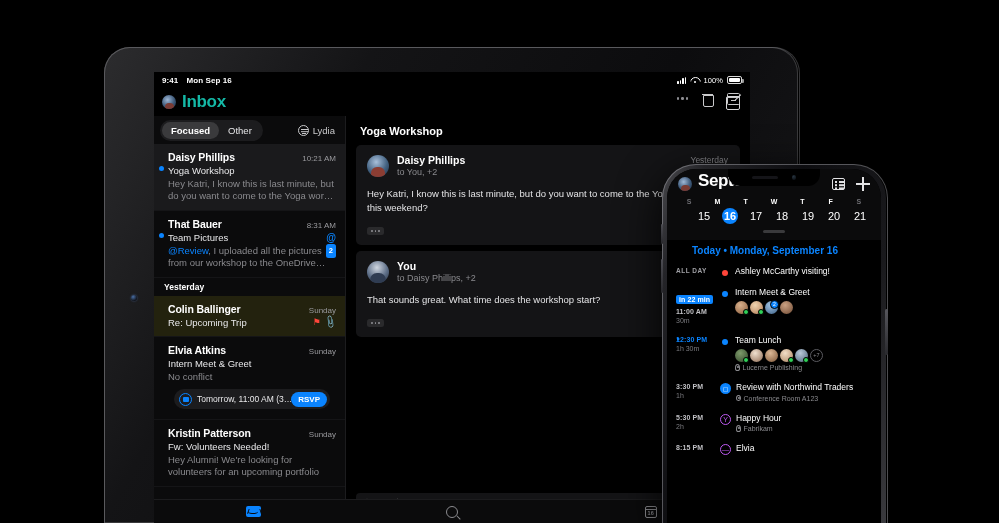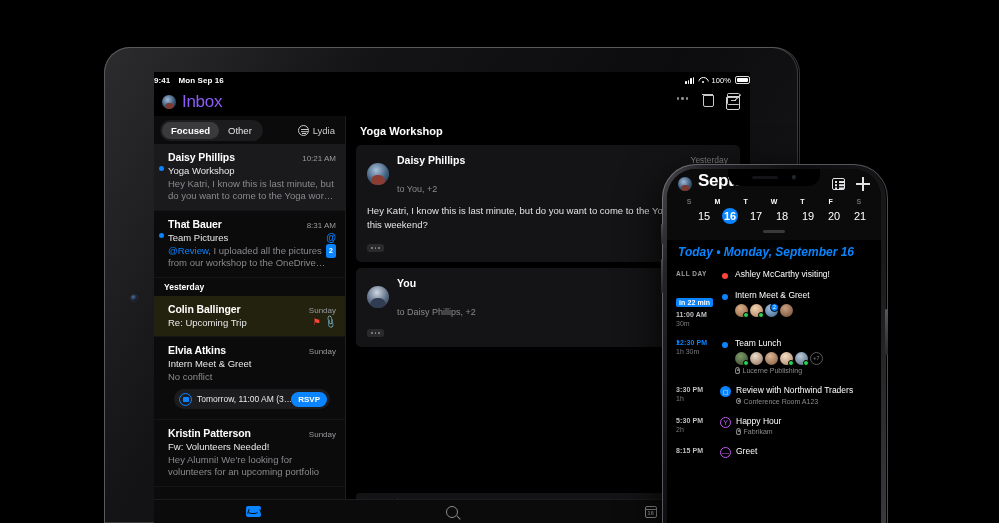--- a/index.html
+++ b/index.html
@@ -36,21 +36,21 @@
   }
   .tablet-screen {
     position: absolute; left: 50px; top: 25px;
     width: 596px; height: 451px;
     background: #000; overflow: hidden;
   }
 
   
   .t-status {
     height: 16px; display: flex; align-items: center;
-    padding: 0 0; color: #fff; font-size: 8px; letter-spacing: .1px;
+    padding: 0 8px; color: #fff; font-size: 8px; letter-spacing: .1px;
   }
   .t-status .left { display: flex; gap: 8px; font-weight: 600; }
   .t-status .right { margin-left: auto; display: flex; align-items: center; gap: 4px; font-size: 7.5px; }
   .bars { display: inline-flex; align-items: flex-end; gap: 1px; height: 7px; }
   .bars i { width: 1.6px; background: #fff; display:block; border-radius:.4px; }
   .bars i:nth-child(1){height:2.5px}.bars i:nth-child(2){height:4px}
   .bars i:nth-child(3){height:5.5px}.bars i:nth-child(4){height:7px}
   .wifi { width: 9px; height: 7px; position: relative; }
   .wifi:before{content:"";position:absolute;left:0;top:0;width:9px;height:9px;
     border:1.6px solid #fff;border-radius:50%;clip-path: polygon(0 0,100% 0,100% 45%,0 45%);}
@@ -60,21 +60,21 @@
   .batt span{display:block;height:100%;width:100%;background:#fff;border-radius:1px;}
 
   
   .t-header { display:flex; align-items:center; height: 28px; padding: 0 10px 0 8px; }
   .avatar-sm {
     width:14px;height:14px;border-radius:50%;flex:none;
     background: radial-gradient(circle at 40% 35%, #9fb8d6, #3c5878 55%, #1d2b3d);
     position:relative; overflow:hidden;
   }
   .avatar-sm:after{content:"";position:absolute;left:2.5px;bottom:0;width:9px;height:6px;border-radius:4px 4px 0 0;background:#7a3b34;}
-  .t-title { color:#8b5cf6; font-size:17px; font-weight:400; margin-left:6px; letter-spacing:-.3px;}
+  .t-title { color:#14b8a6; font-size:17px; font-weight:700; margin-left:6px; letter-spacing:-.3px;}
   .compose-ico { margin-left:auto; width:14px;height:14px; position:relative; }
   .compose-ico:before{content:"";position:absolute;left:0;top:1px;width:12px;height:12px;border:1.1px solid #d8d8da;border-radius:2px;}
   .compose-ico:after{content:"";position:absolute;right:-1px;top:-1px;width:8px;height:1.4px;background:#d8d8da;transform:rotate(-45deg);transform-origin:right;}
   .t-header-right { position:absolute; right:10px; top:20px; display:flex; align-items:center; gap:14px; }
   .dots3 { display:flex; gap:2px; }
   .dots3 i { width:2.4px;height:2.4px;border-radius:50%;background:#8e8e93;display:block; }
   .ico-trash{width:11px;height:13px;position:relative;}
   .ico-trash:before{content:"";position:absolute;left:1px;top:2.5px;width:9px;height:10.5px;border:1.1px solid #c9c9cb;border-radius:0 0 2px 2px;}
   .ico-trash:after{content:"";position:absolute;left:0;top:1.5px;width:11px;height:1.1px;background:#c9c9cb;}
   .ico-arch{width:13px;height:12px;border:1.1px solid #c9c9cb;border-radius:1.5px;position:relative;}
@@ -125,21 +125,21 @@
   .rd-title { color:#fff; font-size:11px; font-weight:600; padding:9px 0 8px 14px;}
   .rd-cards { padding:0 10px; flex:1; }
   .rd-card { background:#141416; border-radius:5px; padding:9px 11px 10px 11px; margin-bottom:6px; position:relative;}
   .rd-head { display:flex; align-items:center; gap:8px; }
   .rd-av { width:22px;height:22px;border-radius:50%;flex:none;overflow:hidden;position:relative;
     background: radial-gradient(circle at 42% 32%, #a9c0db, #41607f 55%, #1c2a3c);}
   .rd-av.red:after{content:"";position:absolute;left:4px;bottom:0;width:14px;height:10px;border-radius:6px 6px 0 0;background:#8b3d33;}
   .rd-av.you{background: radial-gradient(circle at 45% 30%, #cfd6e0, #5b6c85 55%, #222b3a);}
   .rd-av.you:after{content:"";position:absolute;left:3px;bottom:0;width:16px;height:10px;border-radius:7px 7px 0 0;background:#2f3c52;}
   .rd-name{color:#fff;font-size:10.5px;font-weight:600;}
-  .rd-to{color:#8a8a8e;font-size:9px;margin-top:18px;}
+  .rd-to{color:#8a8a8e;font-size:9px;margin-top:1px;}
   .rd-body{color:#e3e3e5;font-size:9.5px;line-height:14px;margin-top:10px;}
   .rd-more{margin-top:12px;background:#2a2a2c;border-radius:2.5px;width:17px;height:8px;display:flex;align-items:center;justify-content:center;gap:1.6px;}
   .rd-more i{width:1.8px;height:1.8px;border-radius:50%;background:#8e8e93;display:block;}
   .rd-when{position:absolute;right:12px;top:10px;color:#8a8a8e;font-size:8.5px;}
 
   .reply-bar{height:24px;margin:0 10px 6px 10px;background:#141416;border-radius:4px;display:flex;align-items:center;padding:0 8px;}
   .reply-ico{width:13px;height:11px;position:relative;}
   .reply-ico:before{content:"";position:absolute;left:0;top:1px;width:11px;height:7px;border:1.2px solid #c9c9cb;border-right:none;border-bottom:none;border-radius:6px 0 0 0;transform:skewX(-8deg);}
   .reply-ico:after{content:"";position:absolute;left:-0.5px;top:0.5px;width:5px;height:5px;border-left:1.2px solid #c9c9cb;border-bottom:1.2px solid #c9c9cb;transform:rotate(45deg);}
   .chev-d{width:0;height:0;border-left:3px solid transparent;border-right:3px solid transparent;border-top:3.4px solid #c9c9cb;margin-left:5px;}
@@ -200,21 +200,21 @@
   .ico-plus:after{left:6.4px;top:0;width:1.2px;height:14px;}
 
   .wk-names{display:flex;padding:3px 8px 1px 8px;}
   .wk-names div{flex:1;text-align:center;font-size:7px;font-weight:700;color:#6e6e73;}
   .wk-names div.cur{color:#fff;}
   .wk-days{display:flex;padding:2px 8px 6px 24px;}
   .wk-days div{flex:1;text-align:center;font-size:11px;color:#fff;position:relative;line-height:16px;}
   .wk-days div.today span{display:inline-block;width:16px;height:16px;line-height:16px;border-radius:50%;background:#0a84ff;color:#fff;font-weight:600;}
   .grabber{width:22px;height:2.5px;border-radius:2px;background:#3a3a3c;margin:0 auto 2px auto;}
 
-  .p-daylabel{color:#0a84ff;font-size:12px;font-weight:600;padding:5px 11px 6px 11px;background:#000;font-style:italic;}
+  .p-daylabel{color:#0a84ff;font-size:10px;font-weight:600;padding:5px 11px 6px 25px;background:#000;}
   .ev-list{padding:0 9px;}
   .ev{display:flex;padding:4px 0 7px 0;}
   .ev-time{width:44px;flex:none;padding-top:1px;}
   .ev-time .t1{color:#c0c0c4;font-size:7px;font-weight:600;letter-spacing:.1px;}
   .ev-time .t1.allday{color:#a0a0a5;font-size:6.5px;letter-spacing:.5px;}
   .ev-time .t1.hl{background:#0a84ff;color:#fff;border-radius:2px;padding:1px 3px;display:inline-block;}
   .ev-time .t2{color:#7a7a7f;font-size:7px;margin-top:2px;}
   .ev-dot{width:6px;height:6px;border-radius:50%;flex:none;margin:4px 7px 0 2px;}
   .ev-ico{width:11px;height:11px;border-radius:50%;flex:none;margin:1px 5px 0 0;display:flex;align-items:center;justify-content:center;font-size:6px;color:#fff;}
   .ev-main{flex:1;min-width:0;}
@@ -389,20 +389,21 @@
             </div>
 
             <div class="rd-card">
               <div class="rd-head">
                 <div class="rd-av you"></div>
                 <div>
                   <div class="rd-name">You</div>
                   <div class="rd-to">to Daisy Phillips, +2</div>
                 </div>
               </div>
+              <div class="rd-body">That sounds great. What time does the workshop start?</div>
               <div class="rd-more">
                   <i></i>
                   <i></i>
                   <i></i>
                 </div>
             </div>
 
           </div>
 
           <div class="reply-bar">
@@ -582,21 +583,21 @@
             </div>
           </div>
         </div>
 
         <div class="ev">
           <div class="ev-time">
             <div class="t1">8:15 PM</div>
           </div>
           <span class="ev-ico" style="border:1.2px solid #bf5af2;color:#bf5af2;font-size:7px">—</span>
           <div class="ev-main">
-            <div class="ev-title">Greet</div>
+            <div class="ev-title">Elvia</div>
           </div>
         </div>
 
       </div>
     </div>
   </div>
 
 </div>
 
 </body></html>

